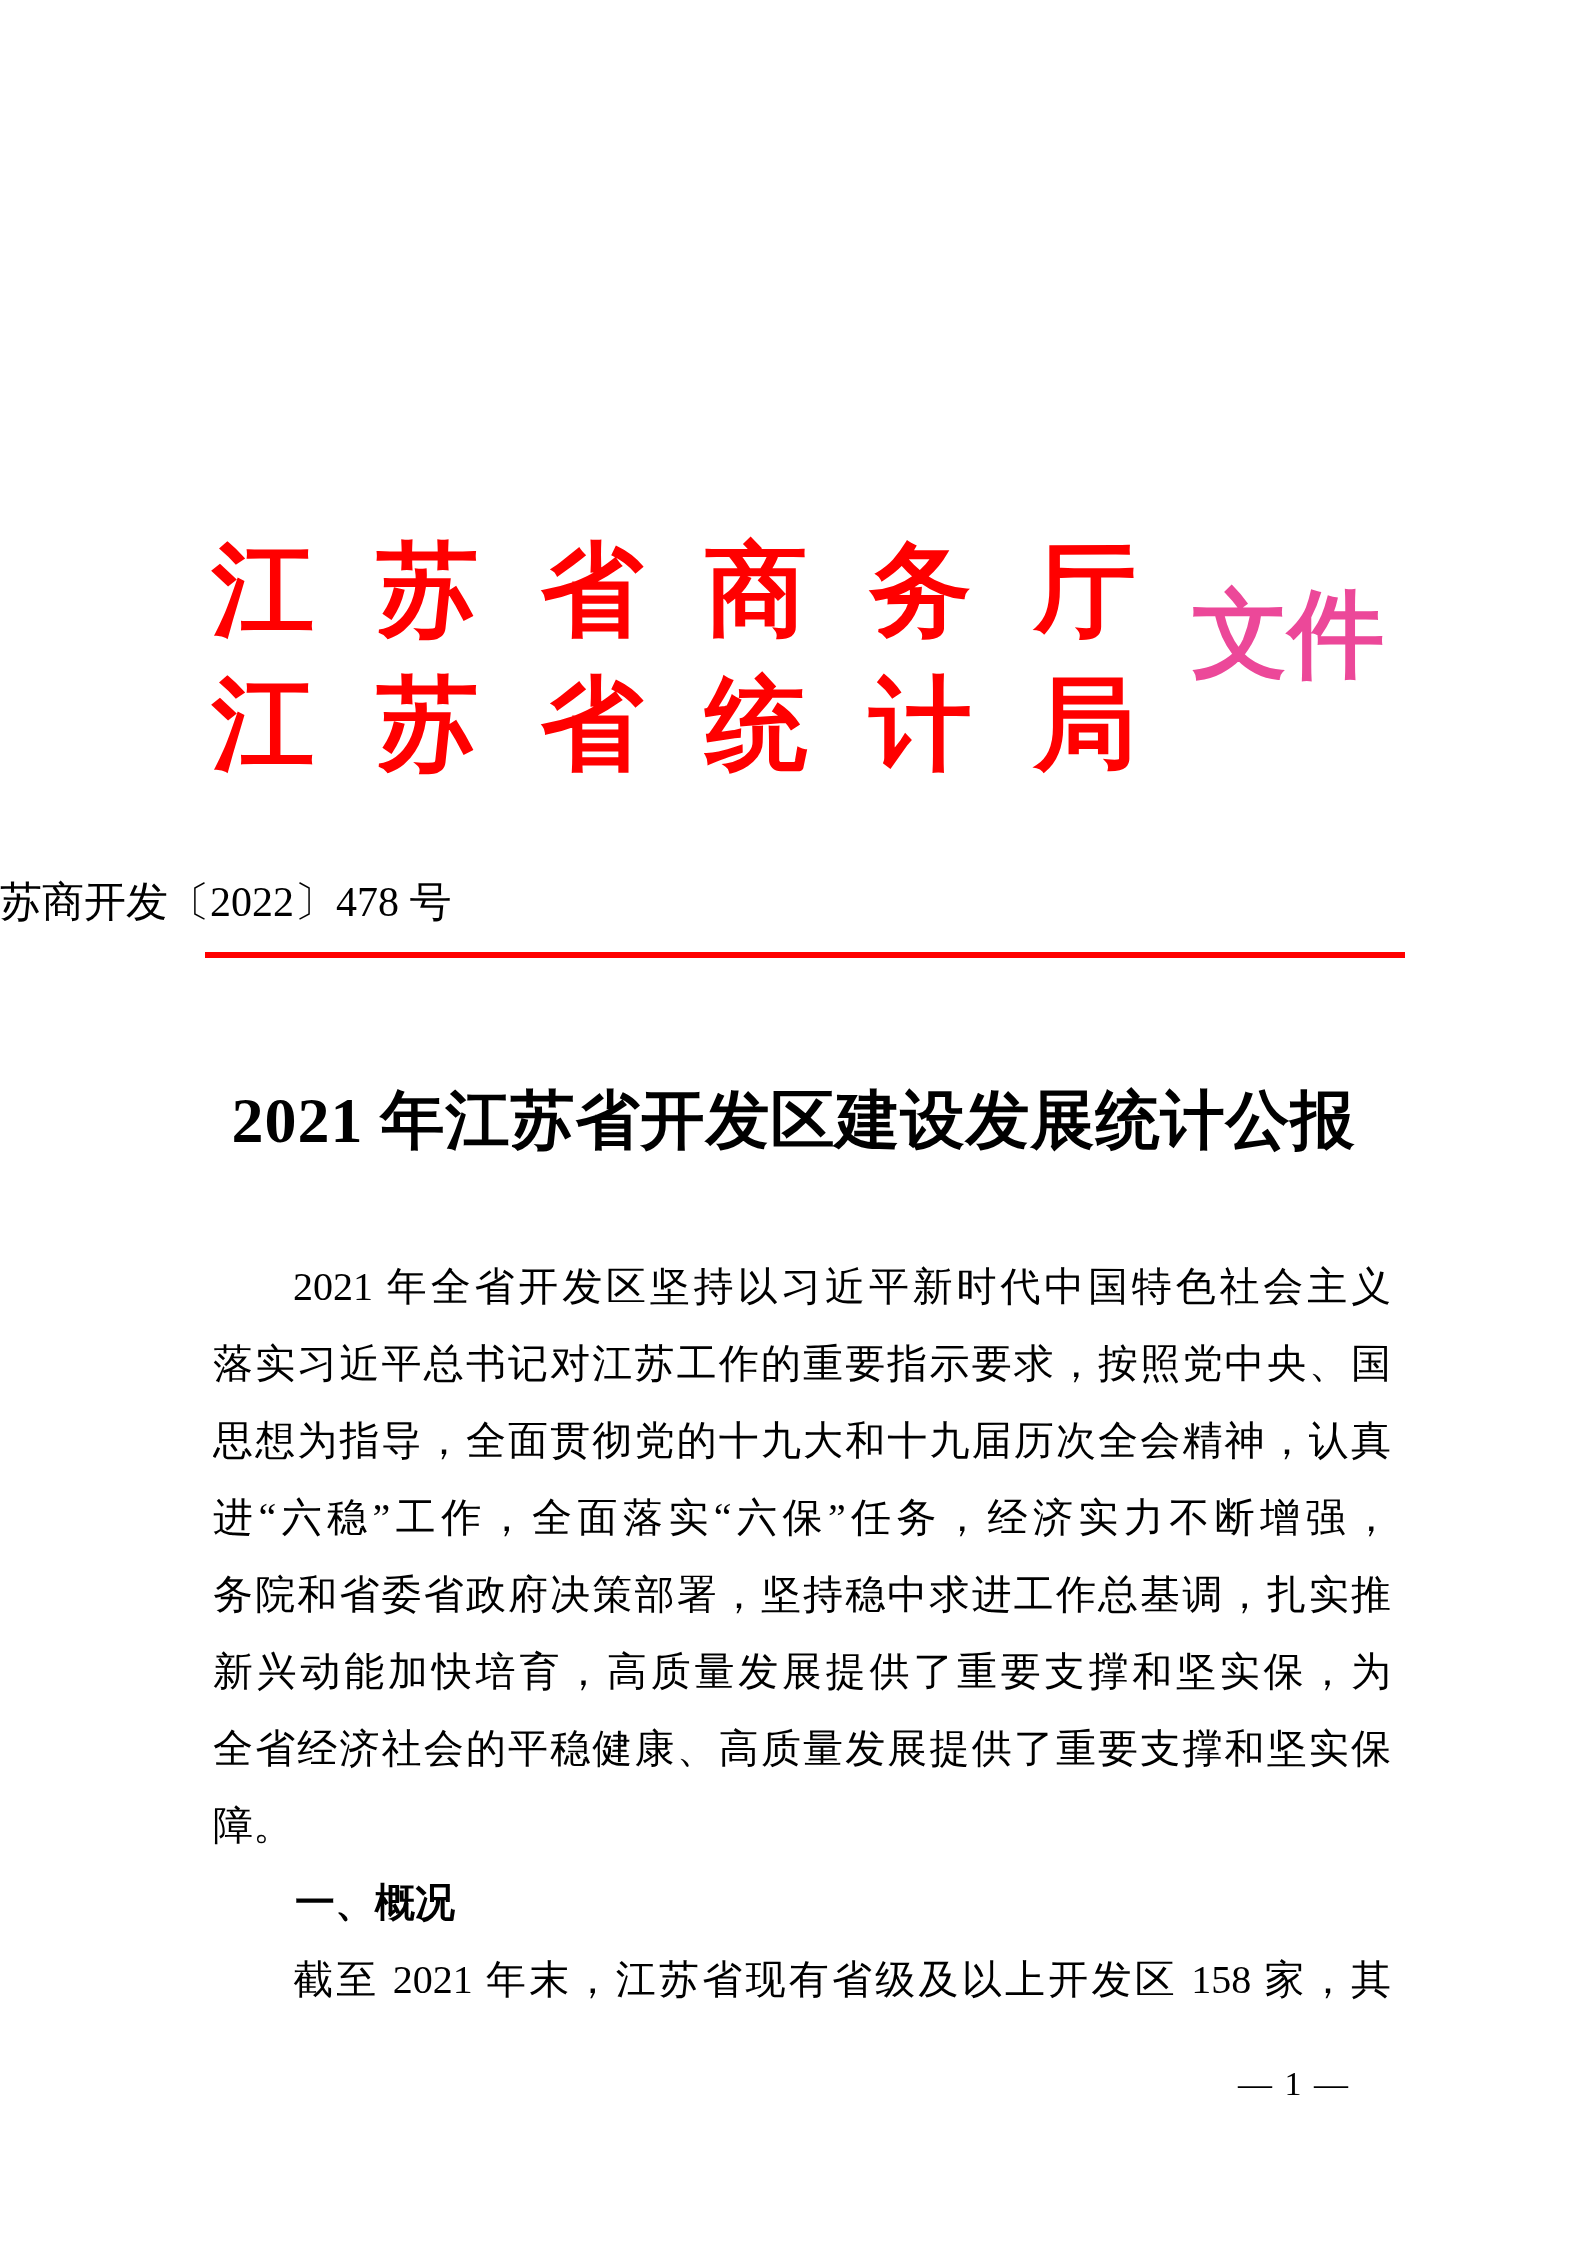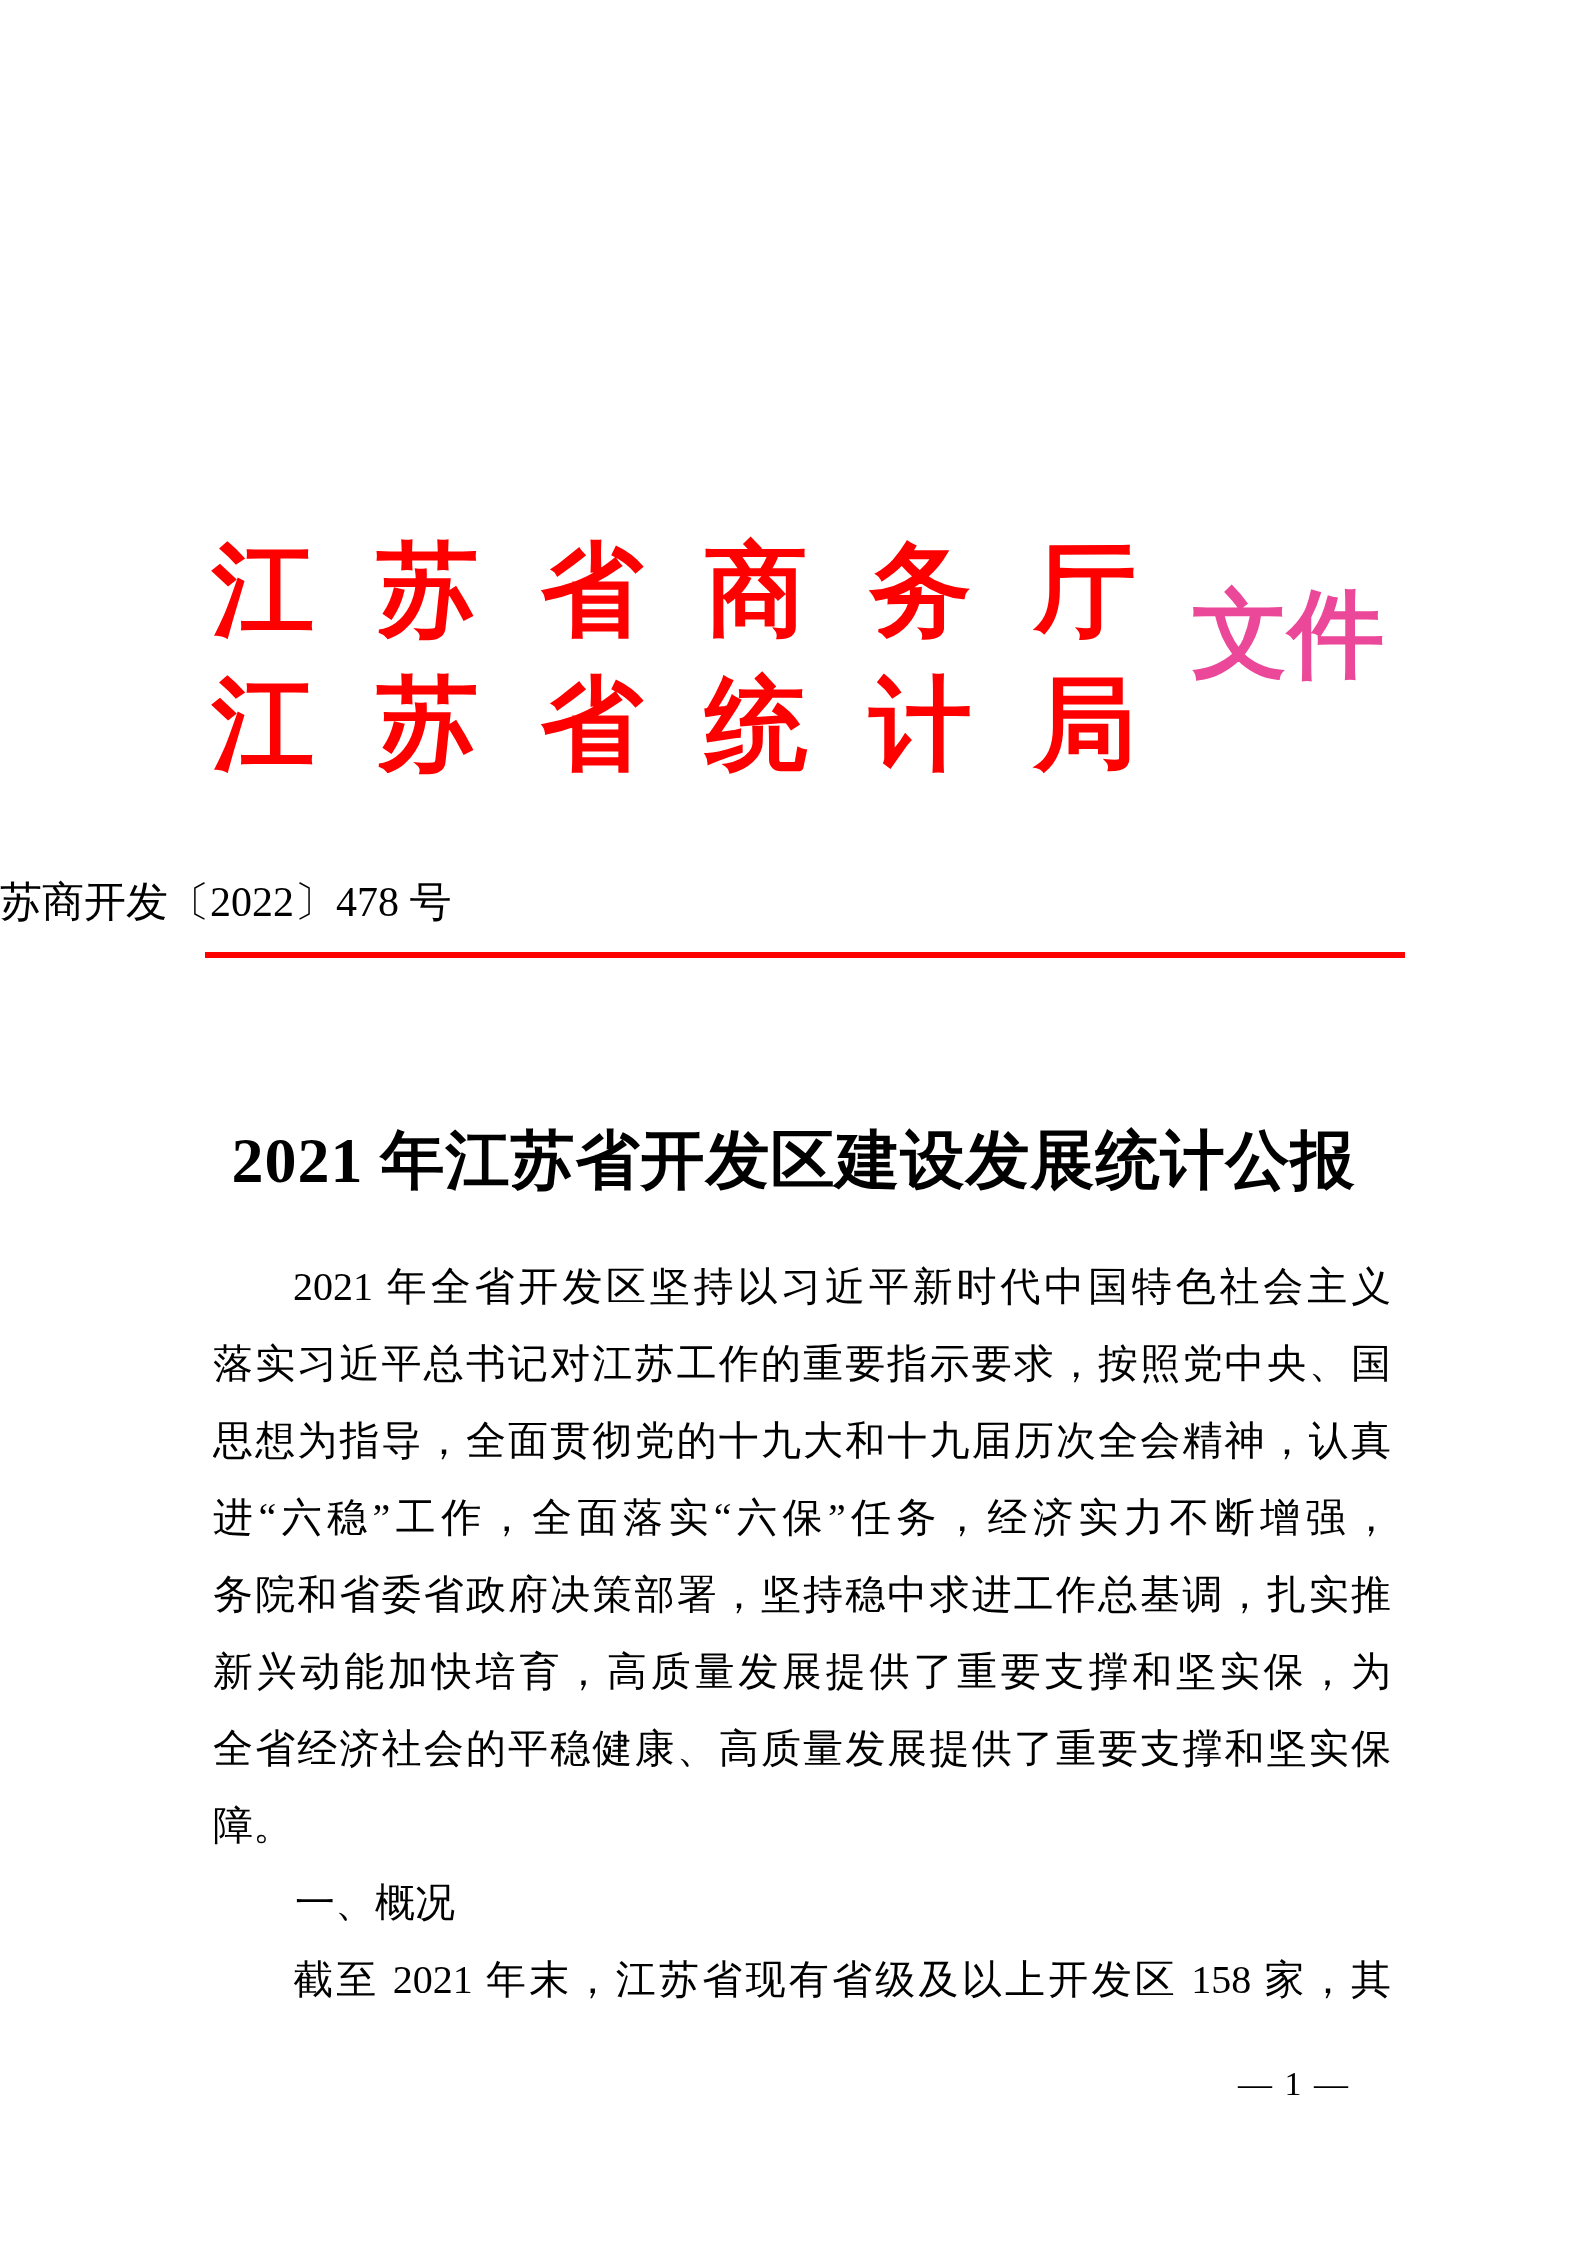--- a/index.html
+++ b/index.html
@@ -71,21 +71,20 @@
     position: absolute;
     left: 0;
     top: 1082px;
     width: 100%;
     text-align: center;
     font-size: 64px;
     line-height: 78px;
     font-weight: 700;
     letter-spacing: 1px;
     color: #000000;
-    margin-top: 40px;
   }
 
   
   .body-col {
     position: absolute;
     left: 213px;
     top: 1248px;
     width: 1178px;
   }
   .body-line {
@@ -102,21 +101,21 @@
   .body-line.indent { padding-left: 80px; }
   .body-line.short {
     text-align: left;
     text-align-last: left;
   }
   .section-heading {
     height: 77px;
     line-height: 77px;
     padding-left: 82px;
     font-size: 40px;
-    font-weight: 400;
+    font-weight: 700;
     font-family: "Liberation Sans", "DejaVu Sans", sans-serif;
   }
 
   
   .page-number {
     position: absolute;
     left: 1238px;
     top: 2064px;
     font-size: 34px;
     line-height: 40px;

